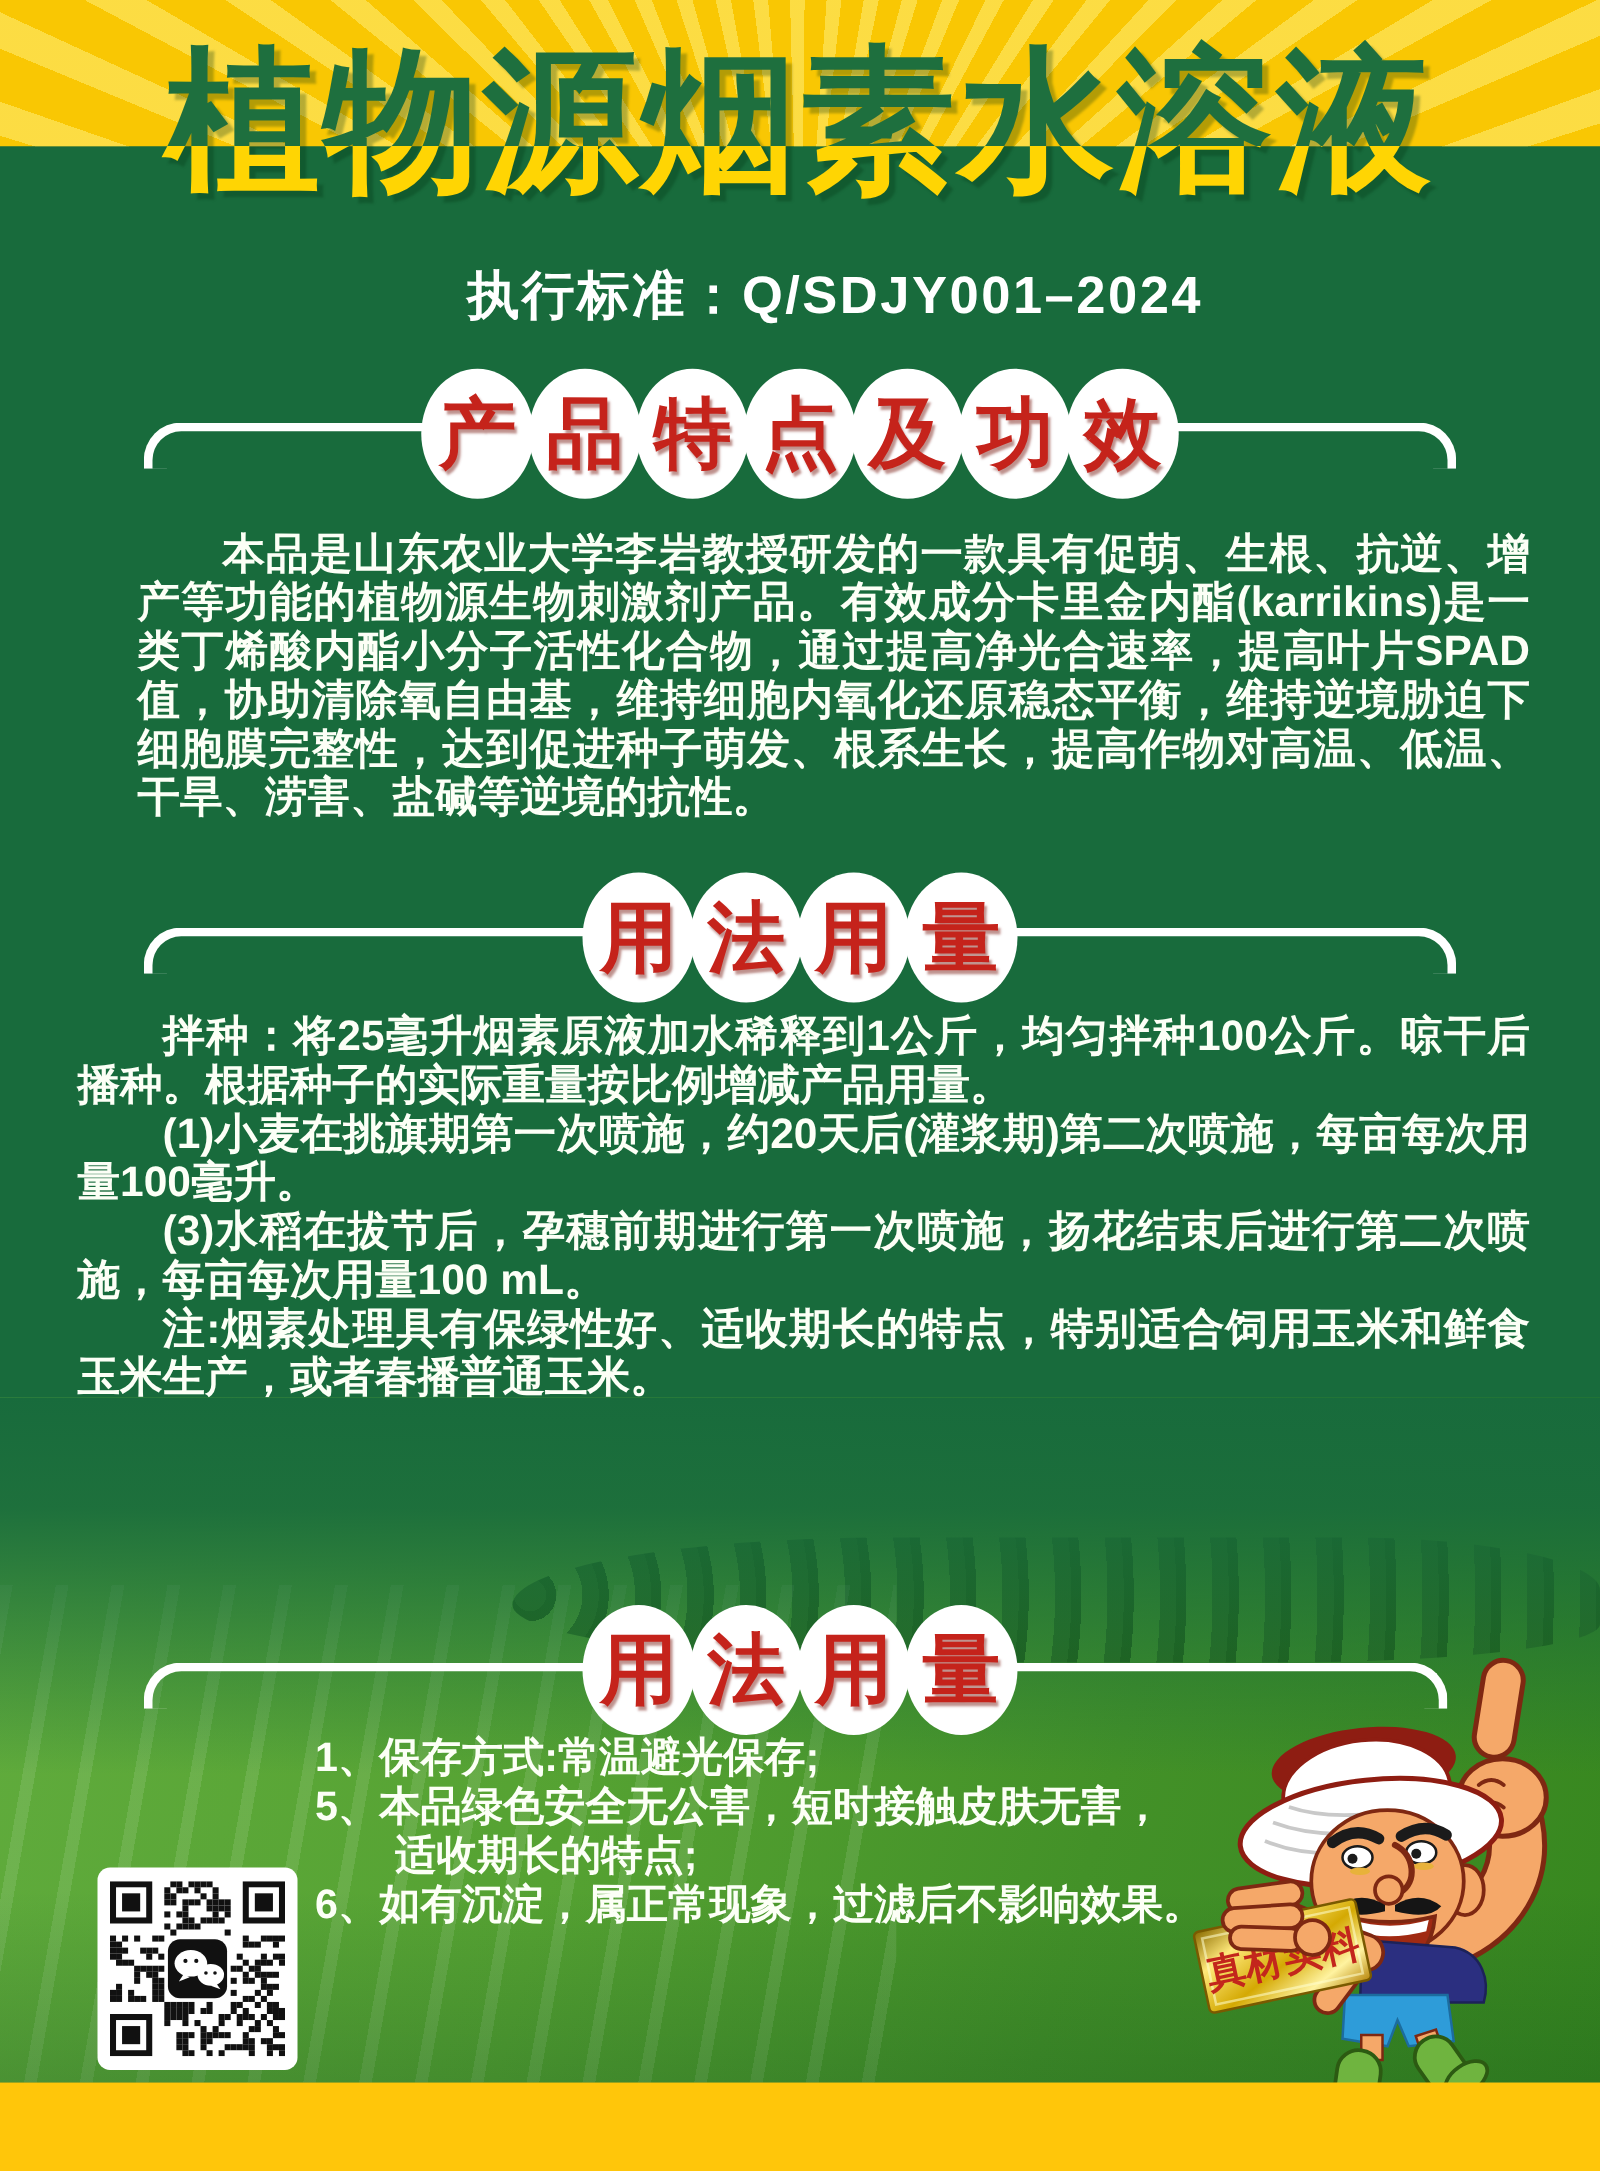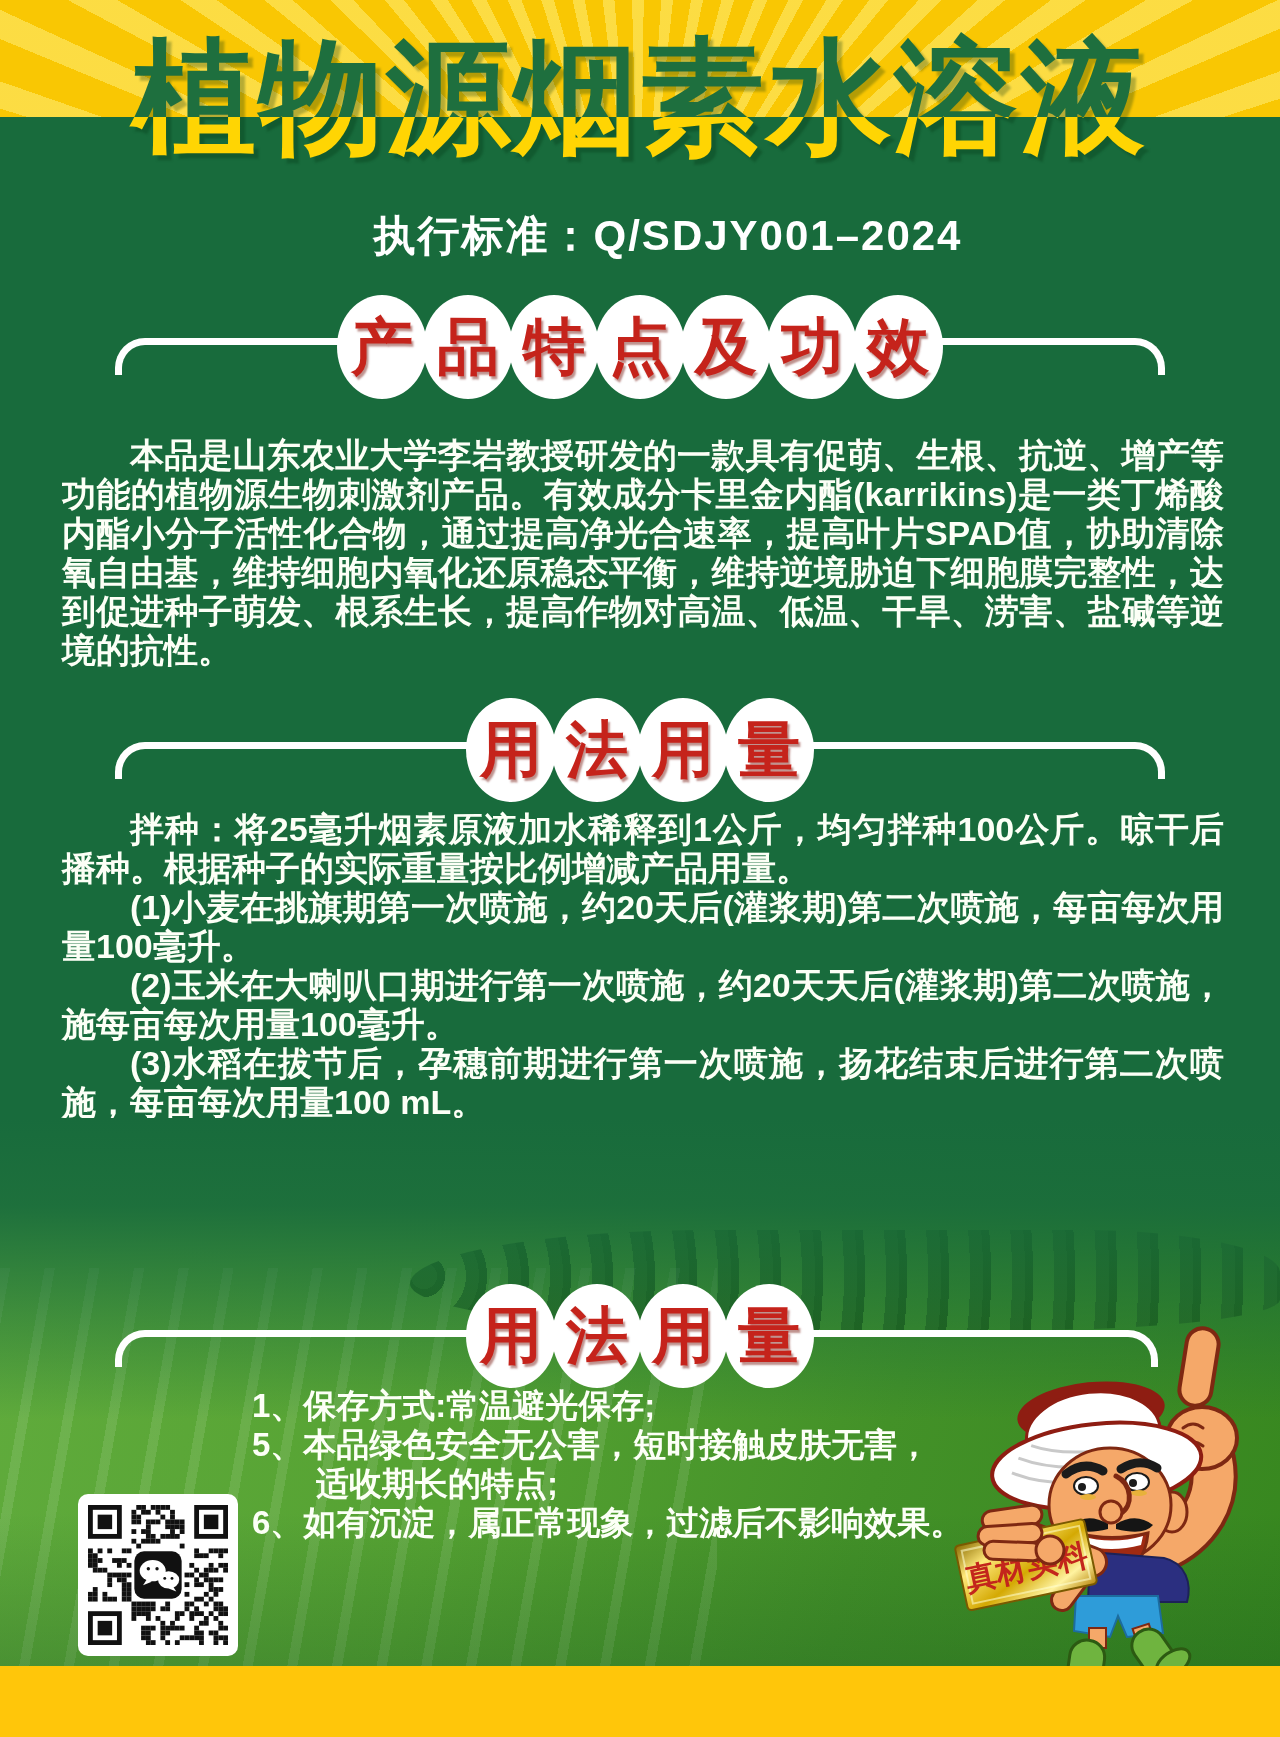--- a/index.html
+++ b/index.html
@@ -96,21 +96,21 @@
         </span>
       <span class="oval">
           <i>功</i>
         </span>
       <span class="oval">
           <i>效</i>
         </span>
     </div>
   </div>
 
-  <div class="copy" style="top:436px;">
+  <div class="copy" style="top:424px;margin-left:48px;">
     <p>本品是山东农业大学李岩教授研发的一款具有促萌、生根、抗逆、增产等功能的植物源生物刺激剂产品。有效成分卡里金内酯(karrikins)是一类丁烯酸内酯小分子活性化合物，通过提高净光合速率，提高叶片SPAD值，协助清除氧自由基，维持细胞内氧化还原稳态平衡，维持逆境胁迫下细胞膜完整性，达到促进种子萌发、根系生长，提高作物对高温、低温、干旱、涝害、盐碱等逆境的抗性。</p>
   </div>
 
   <div>
     <div class="bracket" style="left:115px;right:115px;top:742px;"></div>
     <div class="ovals" style="top:698px;">
       <span class="oval">
           <i>用</i>
         </span>
       <span class="oval">
@@ -121,21 +121,20 @@
         </span>
       <span class="oval">
           <i>量</i>
         </span>
     </div>
   </div>
 
   <div class="copy" style="top:810px;">
     <p>拌种：将25毫升烟素原液加水稀释到1公斤，均匀拌种100公斤。晾干后播种。根据种子的实际重量按比例增减产品用量。</p>
     <p>(1)小麦在挑旗期第一次喷施，约20天后(灌浆期)第二次喷施，每亩每次用量100毫升。</p>
-    <p>(2)玉米在大喇叭口期进行第一次喷施，约20天天后(灌浆期)第二次喷施，施每亩每次用量100毫升。</p>
     <p>(3)水稻在拔节后，孕穗前期进行第一次喷施，扬花结束后进行第二次喷施，每亩每次用量100 mL。</p>
     <p>注:烟素处理具有保绿性好、适收期长的特点，特别适合饲用玉米和鲜食玉米生产，或者春播普通玉米。</p>
   </div>
 
   <div class="photo">
     <div class="trees"></div>
     <div class="rows"></div>
     <div class="fade"></div>
   </div>
 

